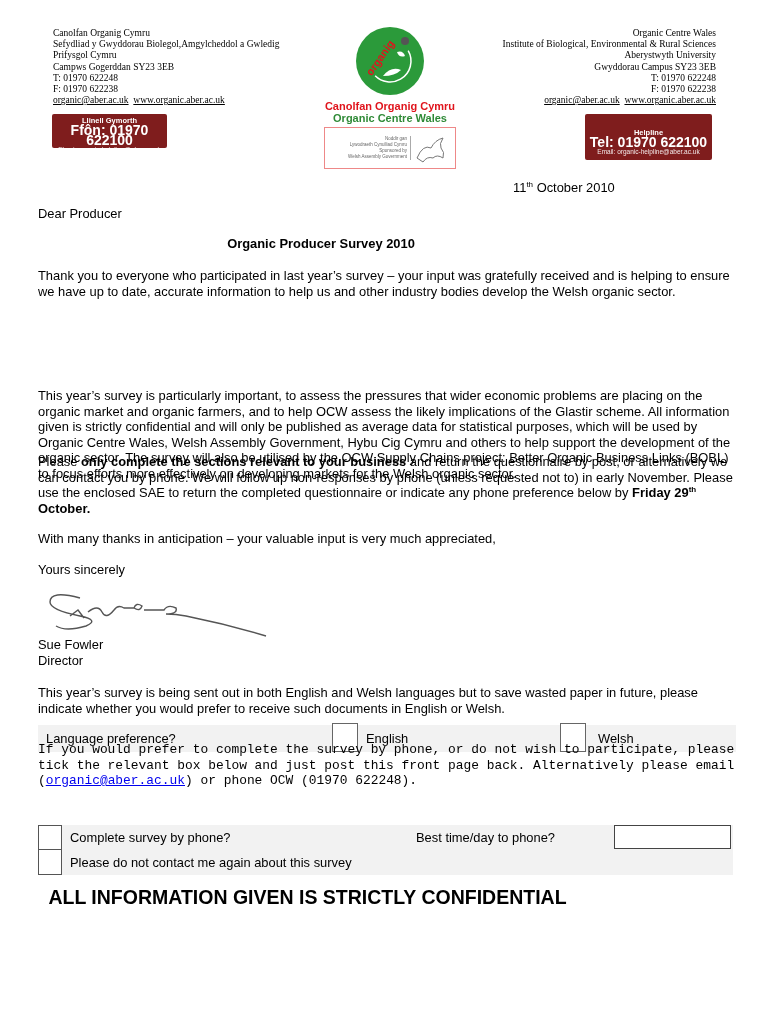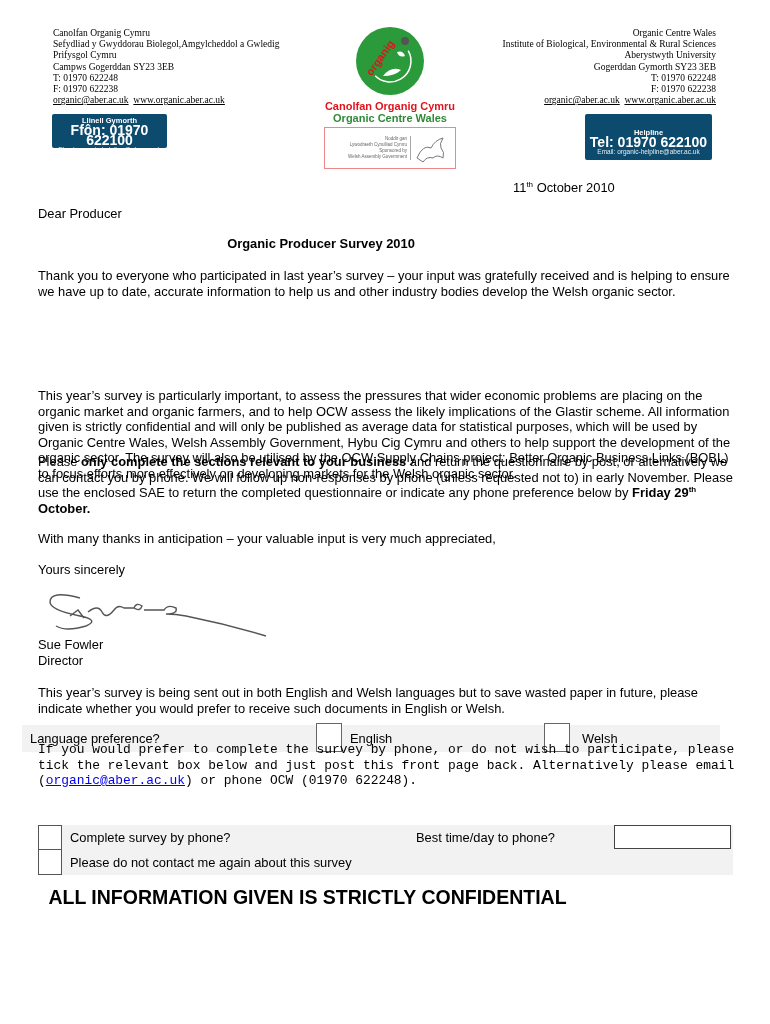--- a/index.html
+++ b/index.html
@@ -7,40 +7,40 @@
   .serif { font-family:"Liberation Serif", serif; font-size:9.5px; line-height:11.2px; }
   #addr-left { position:absolute; left:53px; top:28px; text-align:left; }
   #addr-right { position:absolute; right:54px; top:28px; text-align:right; }
   .u { text-decoration:underline; }
   #logo { position:absolute; left:315px; top:24px; width:150px; }
   #logo svg { display:block; margin:0 auto; }
   .logo-cy { color:#e0141c; font-weight:bold; font-size:11px; text-align:center; font-family:"Liberation Sans", sans-serif; margin-top:2px; }
   .logo-en { color:#2f8a37; font-weight:bold; font-size:11px; text-align:center; font-family:"Liberation Sans", sans-serif; }
   .sponsor { margin:3px auto 0; width:132px; height:42px; border:1px solid #e88; display:flex; align-items:center; justify-content:space-between; padding:0 4px; box-sizing:border-box; }
   .sponsor-text { font-size:4.5px; line-height:6px; color:#666; text-align:right; width:78px; border-right:1px solid #aaa; padding-right:3px; }
-  .helpline { position:absolute; background:#0c4a6e; color:#fff; text-align:center; font-family:"Liberation Sans", sans-serif; border-radius:2px; }
+  .helpline { position:absolute; background:#7f1d1d; color:#fff; text-align:center; font-family:"Liberation Sans", sans-serif; border-radius:2px; }
   .helpline .t1 { font-weight:bold; font-size:7.5px; line-height:9px; }
   .helpline .t2 { font-weight:bold; font-size:14px; line-height:10px; }
   .helpline .t3 { font-size:6.5px; line-height:9px; opacity:0.9; }
   #help-left { left:52px; top:114px; width:115px; height:32px; padding-top:2px; }
   #help-right { left:585px; top:114px; width:127px; height:32px; padding-top:14px; }
   .body-text { position:absolute; left:38px; width:700px; font-size:12.9px; line-height:15.5px; }
   #date { position:absolute; left:513px; top:180px; font-size:12.9px; }
   #salutation { top:206px; }
   #survey-title { position:absolute; left:0; width:642px; top:236px; text-align:center; font-weight:bold; font-size:12.9px; }
   #para1 { top:268px; }
   #para2 { top:348px;margin-top:40px; }
   #para3 { top:454px; }
   #para4 { top:531px; }
   #closing { top:562px; }
   #signature { position:absolute; left:40px; top:588px; }
   #signer-name { top:637px; }
   #signer-title { top:653px; }
   #para5 { top:685px; }
-  #lang-row { position:absolute; left:22px; top:725px; width:698px; height:27px; background:#f2f2f2; }
+  #lang-row { position:absolute; left:38px; top:725px; width:698px; height:27px; background:#f2f2f2; }
   .cell-label { position:absolute; font-size:12.9px; top:6px; }
   .box { position:absolute; background:#fff; border:1px solid #666; box-sizing:border-box; }
   #lang-box-en { left:294px; top:-2px; width:26px; height:29px; }
   #lang-box-cy { left:522px; top:-2px; width:26px; height:29px; }
   #para6 { top:742px;font-family:Liberation Mono, monospace; }
   #contact-table { position:absolute; left:38px; top:825px; width:695px; height:50px; }
   .crow { position:absolute; left:24px; width:671px; height:24px; background:#f2f2f2; }
   #crow1 { top:0; }
   #crow2 { top:24px; height:26px; }
   #cbox1 { left:0; top:0; width:24px; height:25px; border:1px solid #555; }
@@ -60,21 +60,21 @@
   <div>Campws Gogerddan SY23 3EB</div>
   <div>T: 01970 622248</div>
   <div>F: 01970 622238</div>
   <div><span class="u">organic@aber.ac.uk</span>&nbsp; <span class="u">www.organic.aber.ac.uk</span></div>
 </div>
 
 <div id="addr-right" class="serif">
   <div>Organic Centre Wales</div>
   <div>Institute of Biological, Environmental &amp; Rural Sciences</div>
   <div>Aberystwyth University</div>
-  <div>Gogerddan Gymorth SY23 3EB</div>
+  <div>Gwyddorau Campus SY23 3EB</div>
   <div>T: 01970 622248</div>
   <div>F: 01970 622238</div>
   <div><span class="u">organic@aber.ac.uk</span>&nbsp; <span class="u">www.organic.aber.ac.uk</span></div>
 </div>
 
 <div id="logo">
   <svg width="74" height="74" viewBox="0 0 74 74">
     <circle cx="37" cy="37" r="34" fill="#2b9a3a"></circle>
     <circle cx="37" cy="37" r="21" fill="none" stroke="#ffffff" stroke-width="1.5" stroke-dasharray="60 80" transform="rotate(-30 37 37)"></circle>
     <path d="M30 52 q8 -10 18 -6 q-6 6 -18 6z" fill="#ffffff"></path>

